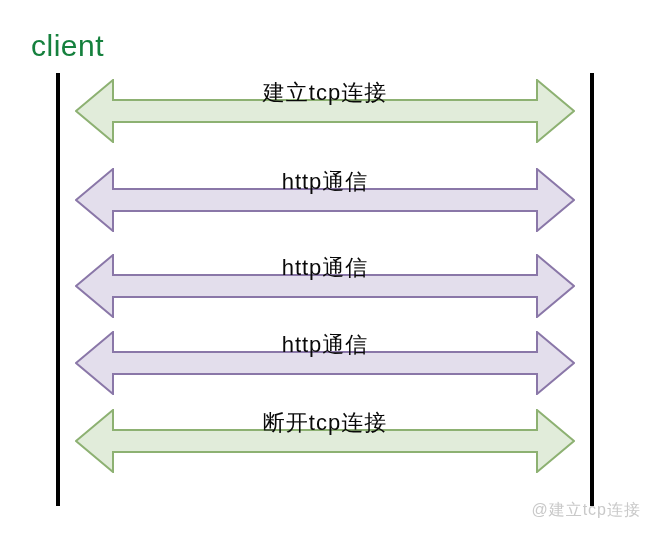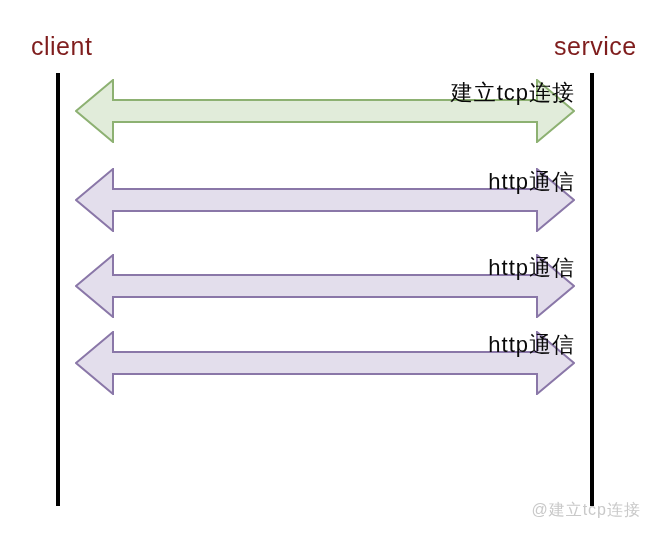--- a/index.html
+++ b/index.html
@@ -11,23 +11,23 @@
   .canvas {
     position: relative;
     width: 662px;
     height: 534px;
     background: #ffffff;
     overflow: hidden;
   }
   .endpoint-label {
     position: absolute;
     top: 33px;
-    font-size: 25px;
+    font-size: 30px;
     line-height: 26px;
-    color: #7f1d1d;
+    color: #15803d;
     letter-spacing: 0.5px;
   }
   .endpoint-label.client { left: 31px; }
   .endpoint-label.service { left: 554px; }
   .lifeline {
     position: absolute;
     top: 73px;
     width: 4px;
     height: 433px;
     background: var(--lifeline, #000);
@@ -56,21 +56,21 @@
   .arrow.purple polygon {
     fill: var(--purple-fill, #e3deec);
     stroke: var(--purple-stroke, #8a77a8);
     stroke-width: 2;
   }
   .arrow-label {
     position: absolute;
     left: 0;
     bottom: 38px;
     width: 100%;
-    text-align: right;
+    text-align: center;
     font-size: 22px;
     line-height: 24px;
     font-weight: 500;
     color: #0a0a0a;
     letter-spacing: 1px;
   }
   .watermark {
     position: absolute;
     top: 500px;
     right: 21px;
@@ -80,21 +80,20 @@
     letter-spacing: 1px;
   }
 </style>
 </head>
 <body>
 
 <div class="canvas">
 
   <div class="endpoint-label client">client</div>
 
-  <div class="endpoint-label service">service</div>
 
   <div class="lifeline left"></div>
   <div class="lifeline right"></div>
 
   <div class="arrow-row" style="top:79px">
     <svg class="arrow green" viewBox="0 0 500 64" aria-hidden="true">
       <polygon points="1,32 38,1 38,21 462,21 462,1 499,32 462,63 462,43 38,43 38,63"></polygon>
     </svg>
     <div class="arrow-label">建立tcp连接</div>
   </div>
@@ -113,16 +112,22 @@
     <div class="arrow-label">http通信</div>
   </div>
 
   <div class="arrow-row" style="top:331px">
     <svg class="arrow purple" viewBox="0 0 500 64" aria-hidden="true">
       <polygon points="1,32 38,1 38,21 462,21 462,1 499,32 462,63 462,43 38,43 38,63"></polygon>
     </svg>
     <div class="arrow-label">http通信</div>
   </div>
 
+  <div class="arrow-row" style="top:409px">
+    <svg class="arrow green" viewBox="0 0 500 64" aria-hidden="true">
+      <polygon points="1,32 38,1 38,21 462,21 462,1 499,32 462,63 462,43 38,43 38,63"></polygon>
+    </svg>
+    <div class="arrow-label">断开tcp连接</div>
+  </div>
 
   <div class="watermark">@建立tcp连接</div>
 
 </div>
 
 </body></html>

